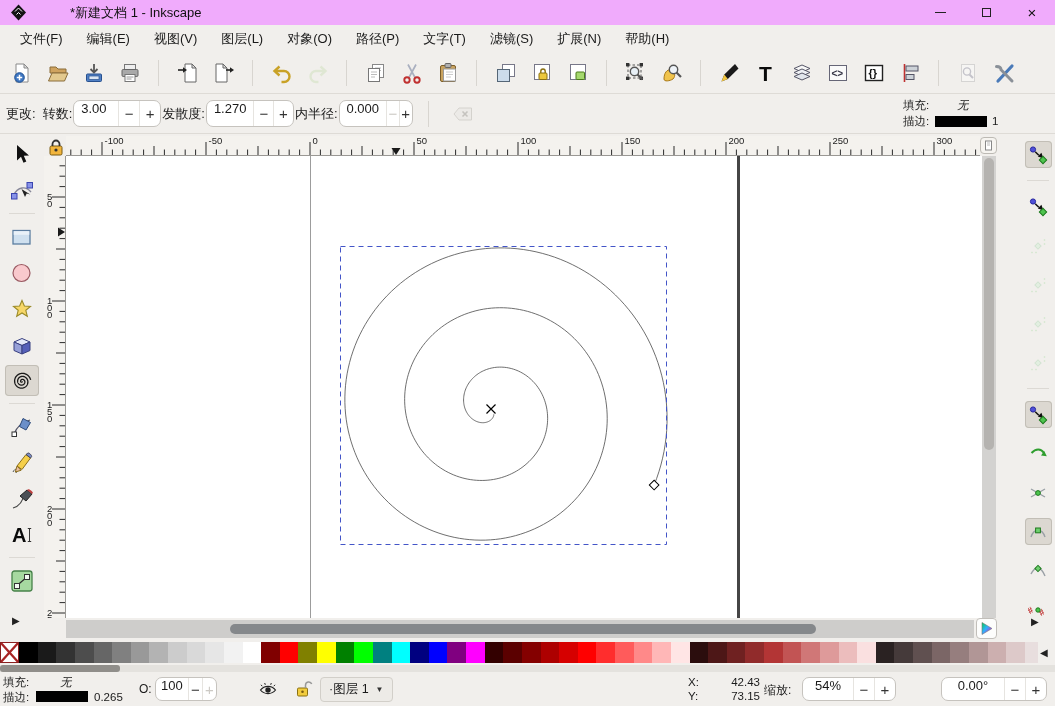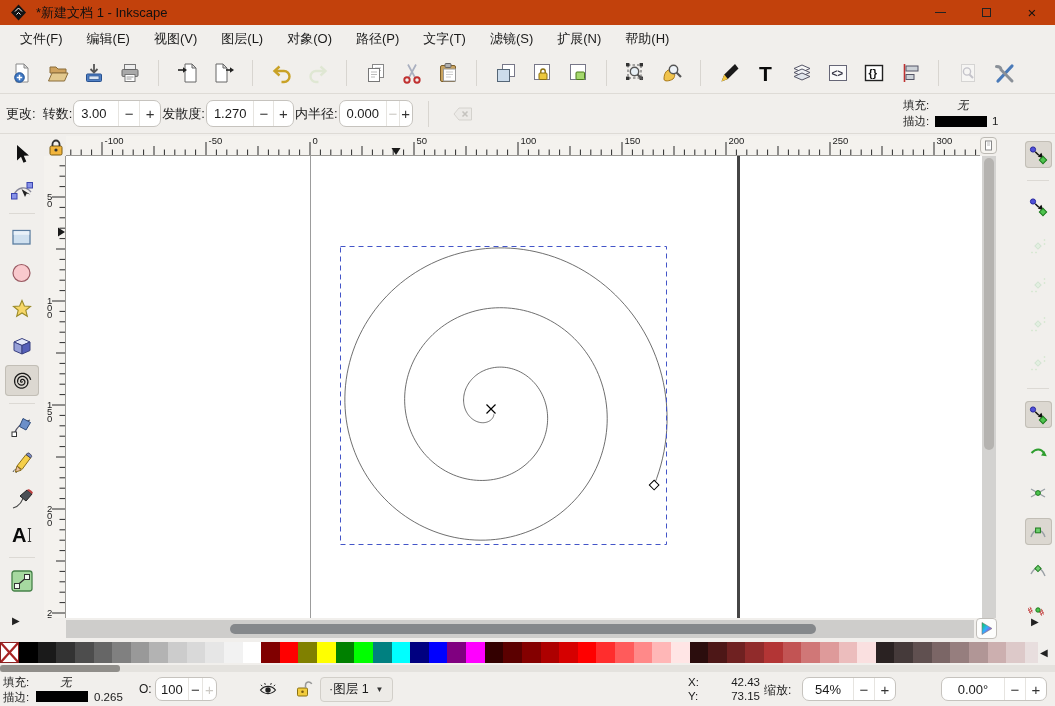--- a/index.html
+++ b/index.html
@@ -1,39 +1,39 @@
 <!DOCTYPE html>
 <html><head>
 <meta charset="utf-8">
 <style>
   html,body{margin:0;padding:0;background:#555;}
   *{box-sizing:border-box;font-family:"Liberation Sans","DejaVu Sans",sans-serif;}
   #stage{position:relative;width:1055px;height:706px;background:#f1efec;overflow:hidden;color:#1a1a1a;}
   
-  #titlebar{position:absolute;left:0;top:0;width:1055px;height:25px;background:#c2410c;display:flex;align-items:center;}
+  #titlebar{position:absolute;left:0;top:0;width:1055px;height:25px;background:#f0abfc;display:flex;align-items:center;gap:34px;}
   #titlebar .app-icon{margin-left:10px;width:17px;height:17px;display:inline-flex;}
   #title-text{margin-left:9px;font-size:13px;color:#111;}
   .win-controls{position:absolute;right:0;top:0;height:25px;display:flex;}
   .win-btn{width:46px;height:25px;display:flex;align-items:center;justify-content:center;}
   .glyph-min{width:11px;height:1px;background:#222;}
   .glyph-max{width:9px;height:9px;border:1px solid #222;}
   .glyph-close{font-size:15px;line-height:15px;color:#111;}
   
   #menubar{position:absolute;left:0;top:25px;width:1055px;height:28px;background:#f1efec;display:flex;align-items:center;padding-left:8px;}
   .menu-item{padding:4px 12px;font-size:13px;color:#1a1a1a;}
   
   #cmdbar{position:absolute;left:0;top:53px;width:1055px;height:41px;background:#f1efec;border-bottom:1px solid #dedbd6;display:flex;align-items:center;padding-left:6px;gap:5px;}
   .tool-btn{width:31px;height:31px;border:none;background:transparent;display:flex;align-items:center;justify-content:center;padding:0;}
   .tool-btn .icon{display:inline-flex;}
   .tool-btn.disabled{opacity:.5;}
   .tsep{width:1px;height:26px;background:#d8d5d0;margin:0 8px;}
   
   #toolopts{position:absolute;left:0;top:94px;width:1055px;height:40px;background:#f1efec;border-bottom:1px solid #dedbd6;display:flex;align-items:center;padding-left:6px;gap:7px;font-size:13px;}
   .lbl{color:#1a1a1a;white-space:nowrap;}
-  .spin{display:inline-flex;align-items:center;background:#fff;border:1px solid #c6c3be;border-radius:7px;height:27px;overflow:hidden;}
+  .spin{display:inline-flex;background:#fff;border:1px solid #c6c3be;border-radius:7px;height:27px;overflow:hidden;}
   .spin .v{padding:0 7px;font-size:13px;flex:1;}
   .spin .b{width:21px;align-self:stretch;display:flex;align-items:center;justify-content:center;font-size:15px;color:#333;border-left:1px solid #e6e4e0;}
   .spin .b.dis{color:#ccc9c4;}
   .spin.sm{height:24px;}
   #to-clear{margin-left:4px;}
   #to-indicator{position:absolute;left:903px;top:3px;width:120px;font-size:11.5px;line-height:15px;}
   .ind-row{display:flex;align-items:center;height:16px;}
   .ind-row .rl{width:32px;}
   .i{font-style:italic;}
   .ind-swatch{display:inline-block;width:52px;height:11px;margin-right:5px;}

